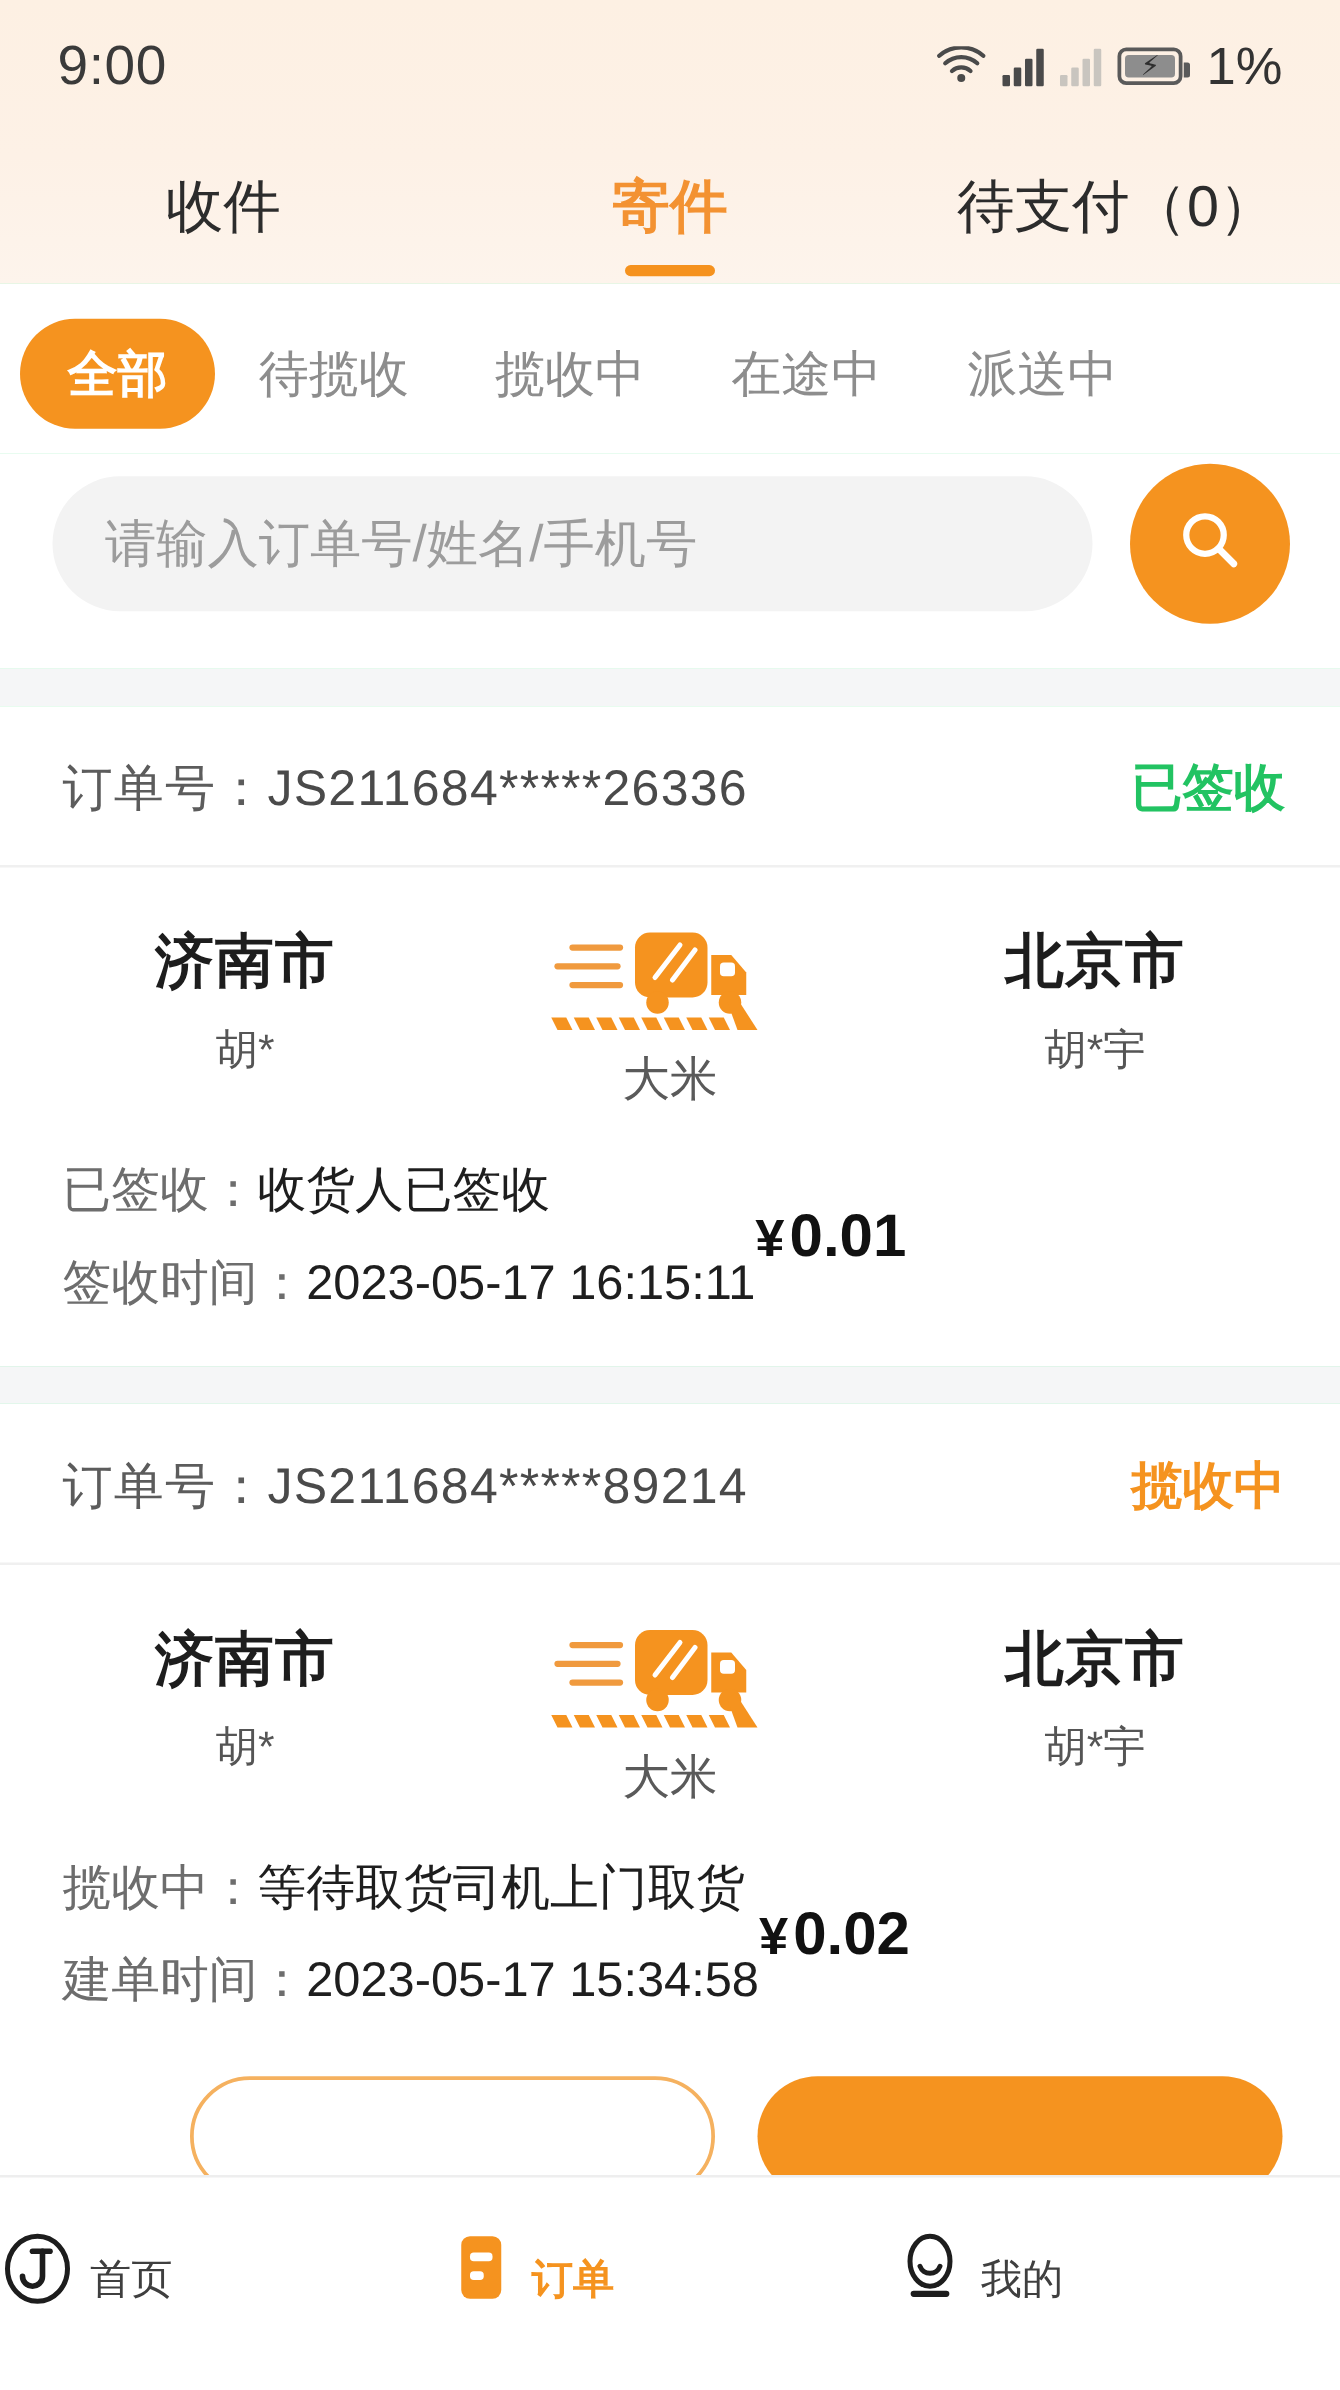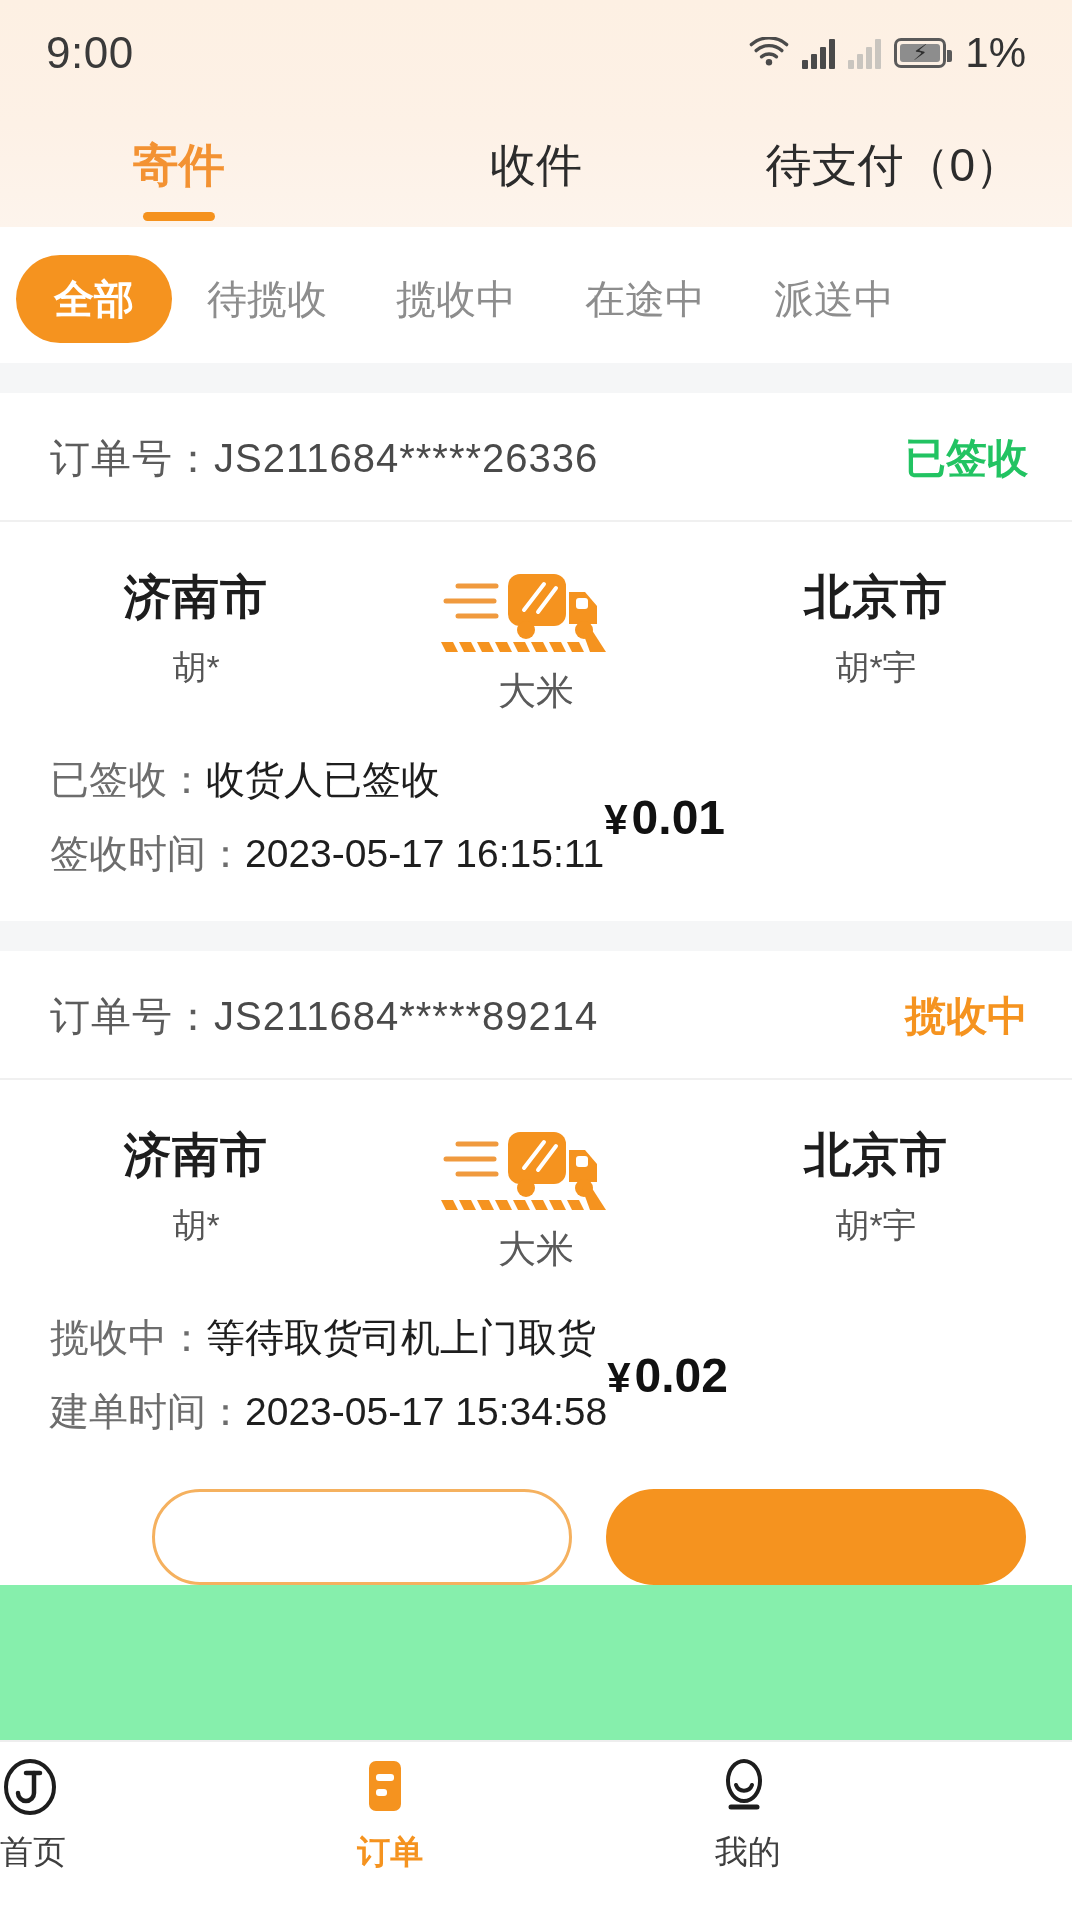--- a/index.html
+++ b/index.html
@@ -105,21 +105,21 @@
   .btn { width:420px; height:96px; border-radius:48px; font-size:40px;
          display:flex; align-items:center; justify-content:center; }
   .btn.ghost { border:3px solid #f5b15f; color:#f5931f; background:#fff; }
   .btn.solid { background:#f5931f; color:#fff; }
 
   
   .bottomnav {
     position:absolute; left:0; bottom:0; width:1072px; height:148px;
     background:#fff; border-top:2px solid #eee; display:flex; align-items:center;
   }
-  .navitem { flex:1; display:flex; flex-direction:column; align-items:flex-start; gap:12px; }
+  .navitem { flex:1; display:flex; flex-direction:row; align-items:flex-end; gap:12px; }
   .navitem .nlbl { font-size:33px; color:#3f3f3f; }
   .navitem.active .nlbl { color:#f5931f; font-weight:700; }
   .nav-ico { height:62px; display:flex; align-items:center; justify-content:center; }
 </style>
 </head>
 <body>
 
 <div class="phone">
 
   <div class="top-area">
@@ -149,43 +149,56 @@
           </span>
         <span class="batt">
           <span class="fill"></span>
             <span class="bolt">⚡</span>
         </span>
         <span class="batt-pct">1%</span>
       </div>
     </div>
 
     <div class="maintabs">
+      <div class="maintab">
+        <span class="lbl">收件</span>
+        
+      </div>
       <div class="maintab active">
         <span class="lbl">寄件</span>
         <span class="underline"></span>
-      </div>
-      <div class="maintab">
-        <span class="lbl">收件</span>
-        
       </div>
       <div class="maintab">
         <span class="lbl">待支付（0）</span>
         
       </div>
     </div>
   </div>
 
   <div class="filters">
     <div class="chip active">全部</div>
     <div class="chip">待揽收</div>
     <div class="chip">揽收中</div>
     <div class="chip">在途中</div>
     <div class="chip">派送中</div>
   </div>
 
+  <div class="searchrow">
+    <div class="searchbox">
+      <span class="ph">请输入订单号/姓名/手机号</span>
+    </div>
+    <div class="searchbtn">
+      <span>
+        <svg width="58" height="58" viewBox="0 0 58 58">
+          <circle cx="25" cy="24" r="15" stroke="#fff" stroke-width="5" fill="none"></circle>
+          <line x1="36" y1="35" x2="48" y2="47" stroke="#fff" stroke-width="5.5" stroke-linecap="round"></line>
+        </svg>
+      </span>
+    </div>
+  </div>
 
   <div class="gap"></div>
 
   <div class="card">
     <div class="card-head">
       <div class="order-no">
         <span class="lbl">订单号：</span><span>JS211684*****26336</span>
       </div>
       <div class="status green">已签收</div>
     </div>

